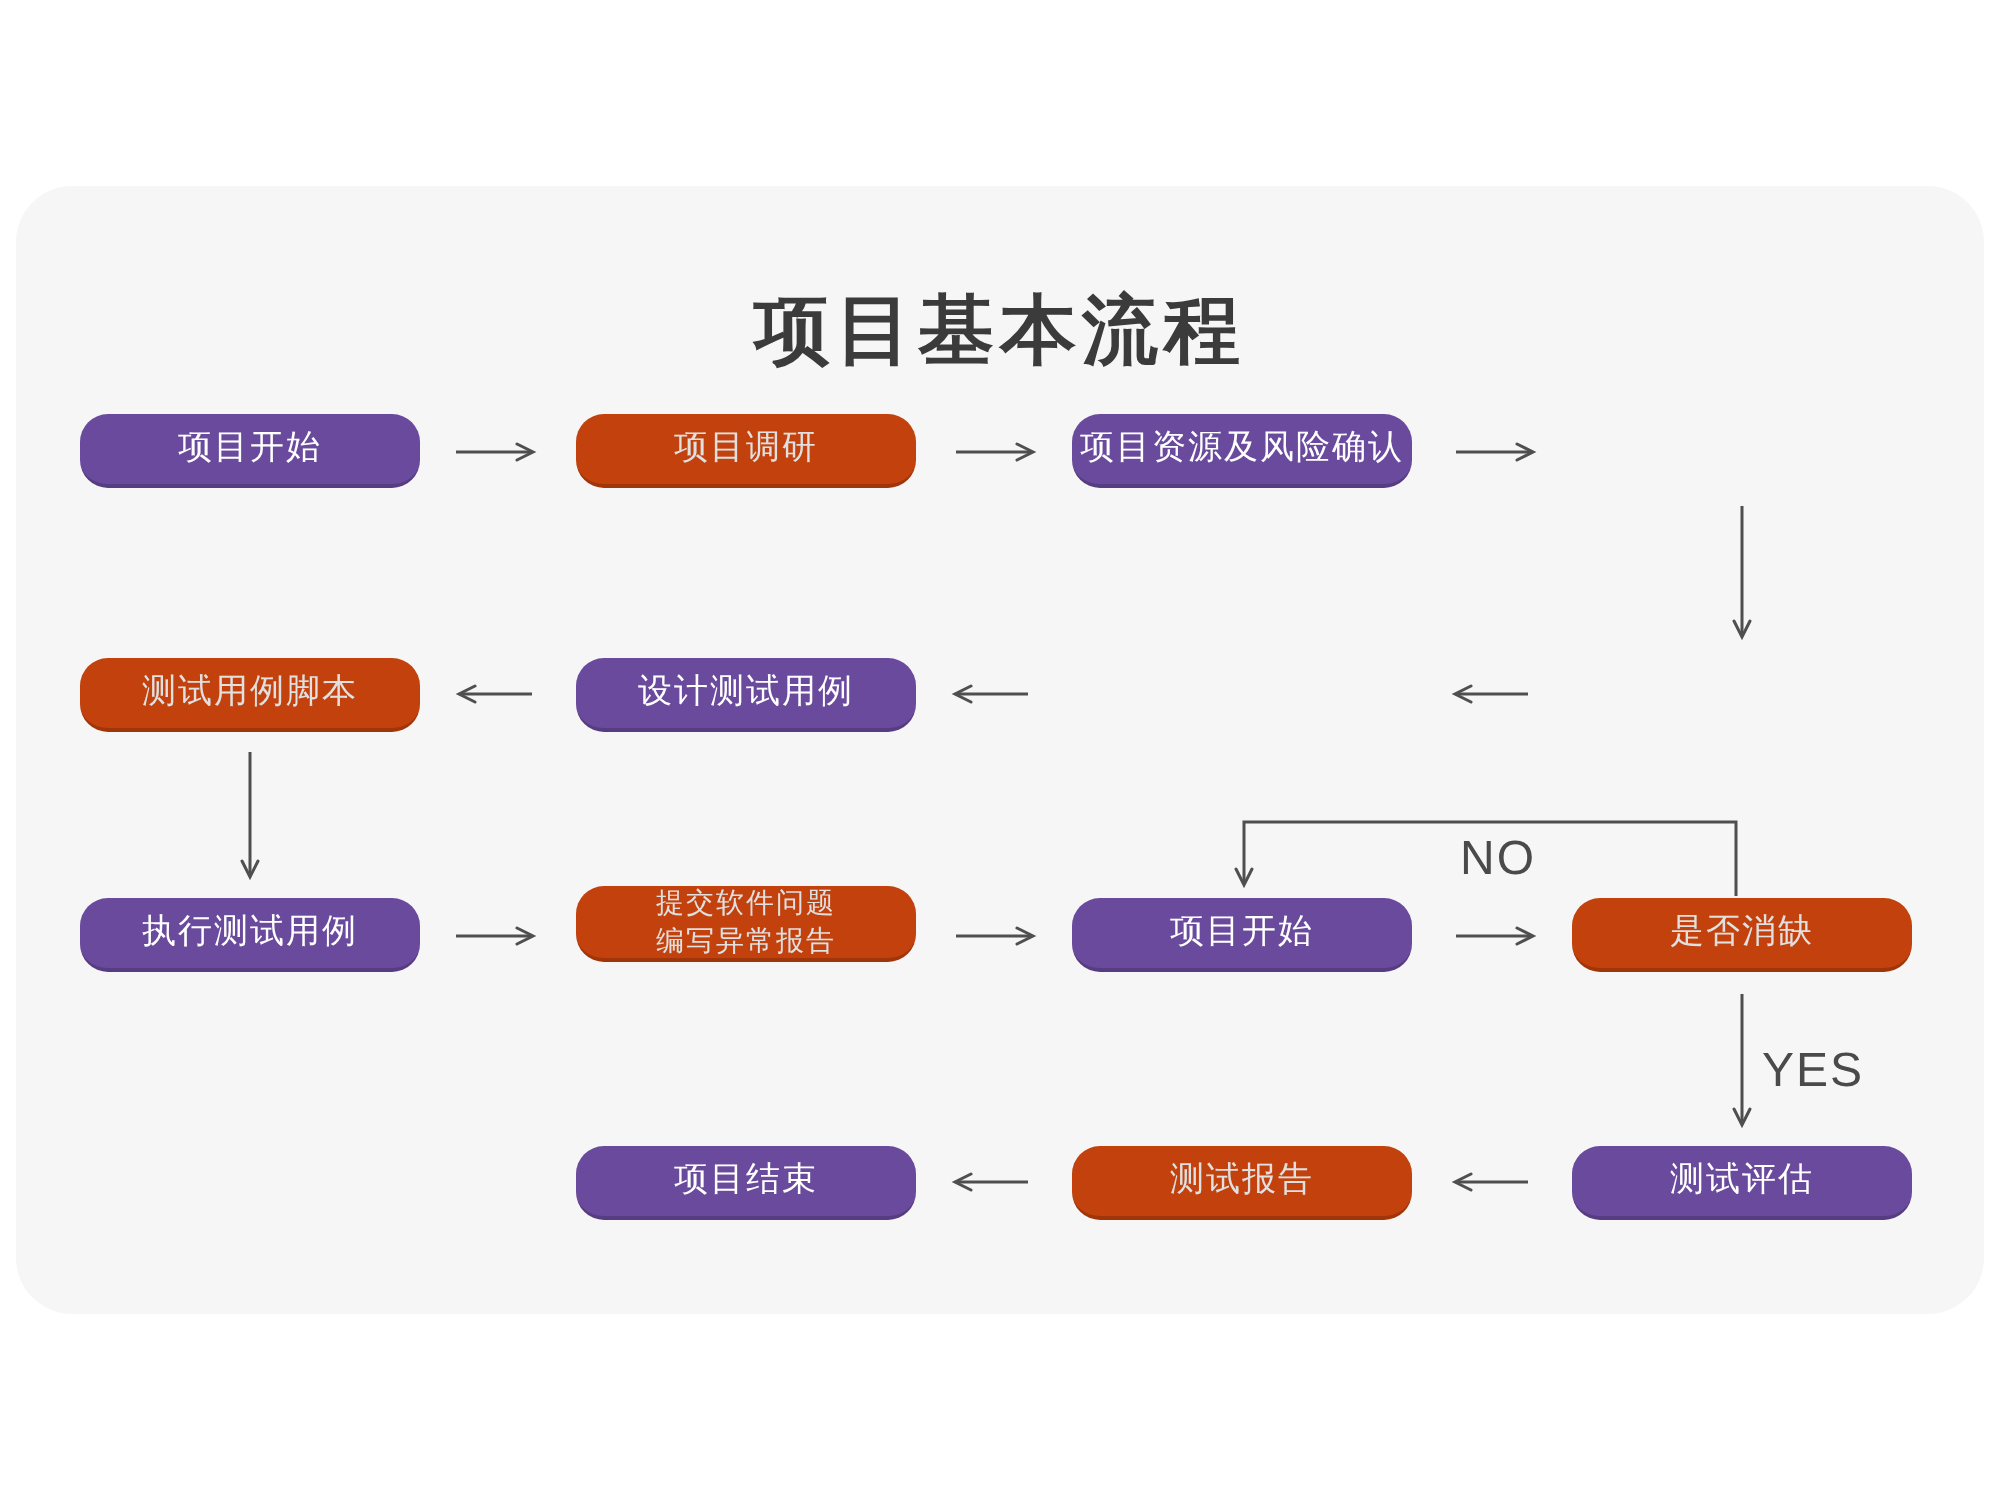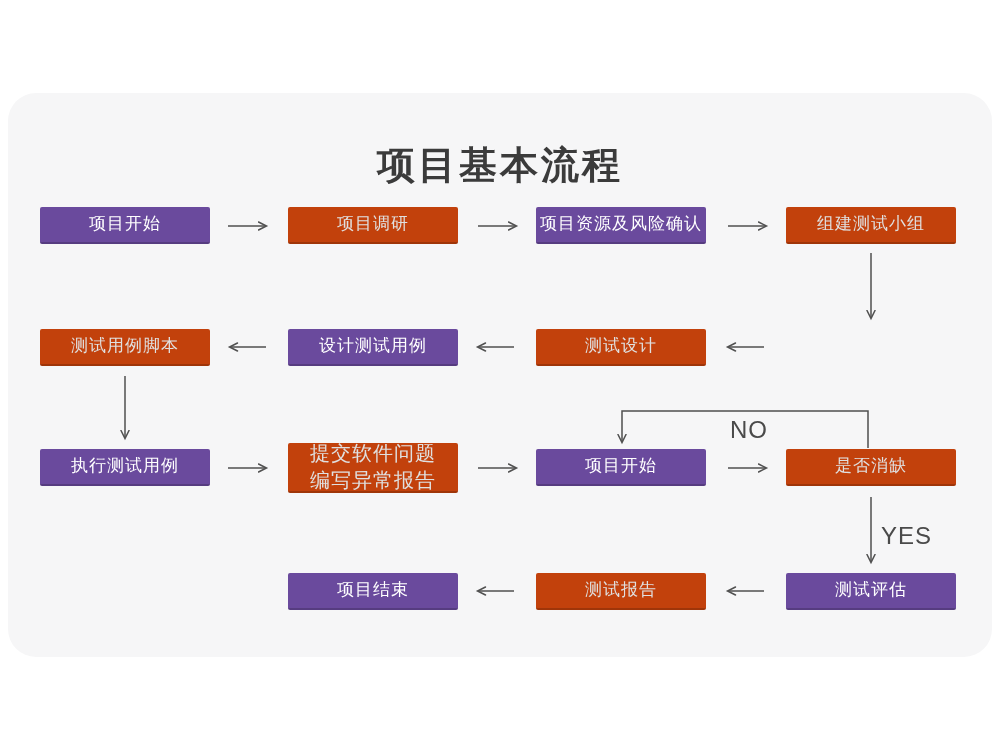--- a/index.html
+++ b/index.html
@@ -23,35 +23,35 @@
     width:1000px;
     text-align:center;
     font-size:38px;
     font-weight:600;
     letter-spacing:3px;
     color:#3b3b3b;
   }
   .node{
     position:absolute;
     width:170px;height:37px;
-    border-radius:2px;
+    border-radius:14px;
     display:flex;
     flex-direction:column;
     align-items:center;
     justify-content:center;
     font-size:17px;
     letter-spacing:1px;
     line-height:1.35;
     box-sizing:border-box;
     border-bottom:2px solid rgba(0,0,0,0.18);
     text-align:right;
   }
   .node.purple{ background:#6a4a9d; color:#ffffff; }
   .node.gray{ background:#c2410c; color:#e0e0e0; }
-  .node.tall{ height:50px; font-size:20px; }
+  .node.tall{ height:38px; font-size:14px; }
   .edge-layer{ position:absolute; left:0; top:0; width:1000px; height:750px; }
   .edge-label{
     position:absolute;
     font-size:24px;
     color:#4a4a4a;
     letter-spacing:1px;
   }
   .label-no{ left:730px; top:416px; }
   .label-yes{ left:881px; top:522px; }
 </style>
@@ -59,25 +59,23 @@
 <body>
 
 <div class="stage">
   <div class="card"></div>
 
   <div class="title">项目基本流程</div>
 
   <div class="node purple" style="left:40px;top:207px">项目开始</div>
   <div class="node gray" style="left:288px;top:207px">项目调研</div>
   <div class="node purple" style="left:536px;top:207px">项目资源及风险确认</div>
-  <div class="node gray" style="left:786px;top:207px">组建测试小组</div>
 
   <div class="node gray" style="left:40px;top:329px">测试用例脚本</div>
   <div class="node purple" style="left:288px;top:329px">设计测试用例</div>
-  <div class="node gray" style="left:536px;top:329px">测试设计</div>
 
   <div class="node purple" style="left:40px;top:449px">执行测试用例</div>
   <div class="node gray tall" style="left:288px;top:443px">
     <span>提交软件问题</span>
     <span>编写异常报告</span>
   </div>
   <div class="node purple" style="left:536px;top:449px">项目开始</div>
   <div class="node gray" style="left:786px;top:449px">是否消缺</div>
 
   <div class="node purple" style="left:288px;top:573px">项目结束</div>

